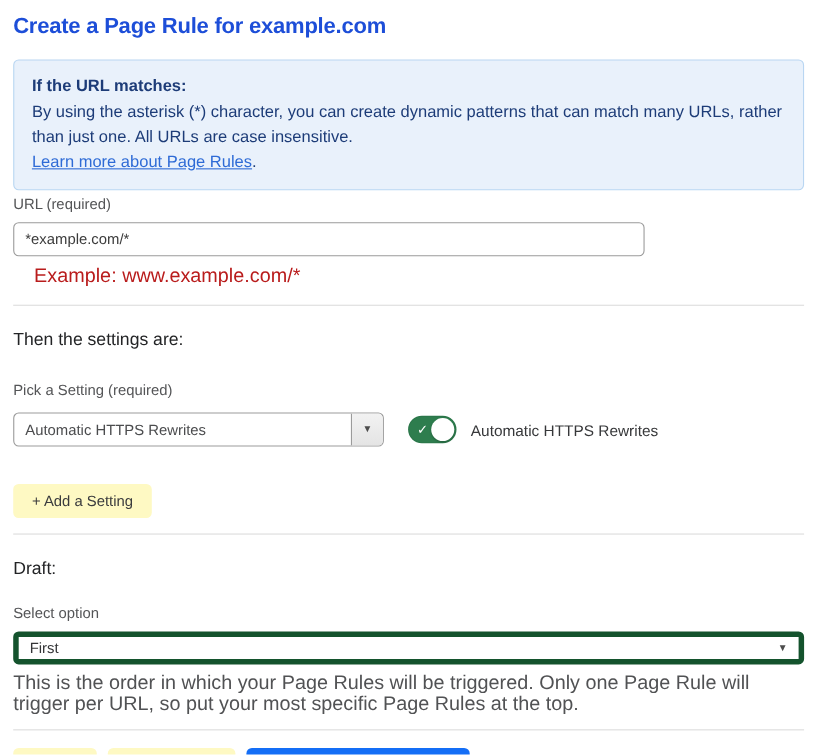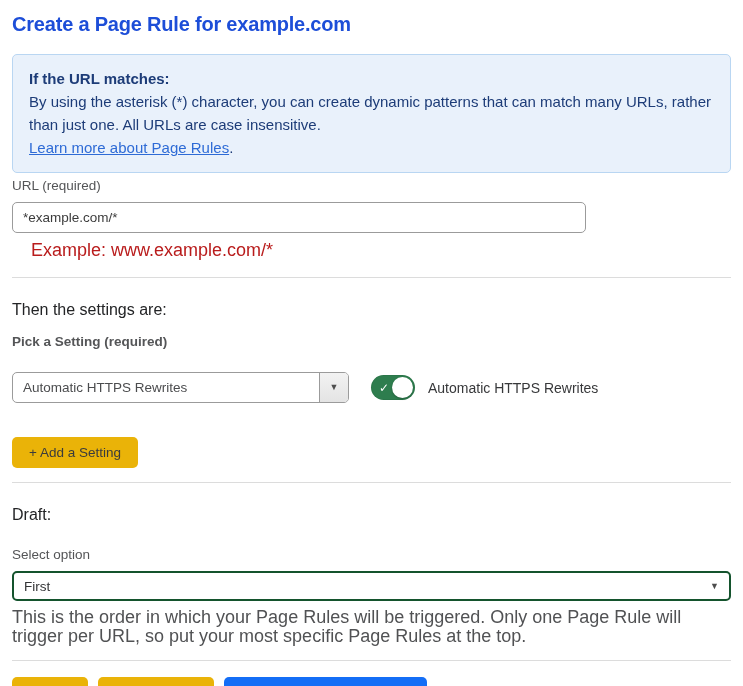--- a/index.html
+++ b/index.html
@@ -70,26 +70,26 @@
   }
   .divider-1 { margin-top: 16px; }
 
   .section-heading {
     font-size: 16px;
     font-weight: 400;
     color: #232426;
     margin-top: 23px;
   }
 
-  .picker-label { margin-top: 15px; margin-bottom: 0; font-weight: bold; }
+  .picker-label { margin-top: 28px; margin-bottom: 0; }
 
   .setting-row {
     display: flex;
     align-items: center;
-    margin-top: 23px;
+    margin-top: 13px;
     height: 31px;
   }
 
   .dropdown {
     display: flex;
     width: 337px;
     height: 31px;
     border: 1px solid #9b9b9b;
     border-radius: 5px;
     overflow: hidden;
@@ -161,33 +161,33 @@
     align-items: center;
     justify-content: center;
     height: 31px;
     border: none;
     border-radius: 5px;
     font-size: 13.5px;
     font-family: "Liberation Sans", sans-serif;
     cursor: pointer;
     padding: 0 17px;
   }
-  .btn-gray { background: #eab308; color: #3a3b3d; }
+  .btn-gray { background: #fef9c3; color: #3a3b3d; }
   .btn-blue { background: #146ef6; color: #f2f7ff; }
 
   .add-setting-btn { margin-top: 34px; }
 
   .divider-2 { margin-top: 14px; }
 
   .select-label { margin-top: 23px; }
 
   .select-box {
     width: 719px;
     height: 30px;
-    border: 2px solid #14532d;
+    border: 5px solid #14532d;
     border-radius: 5px;
     background: #fff;
     display: flex;
     align-items: center;
     justify-content: space-between;
     padding: 0 10px;
     margin-top: 7px;
     font-size: 13.5px;
     color: #333436;
     cursor: pointer;

